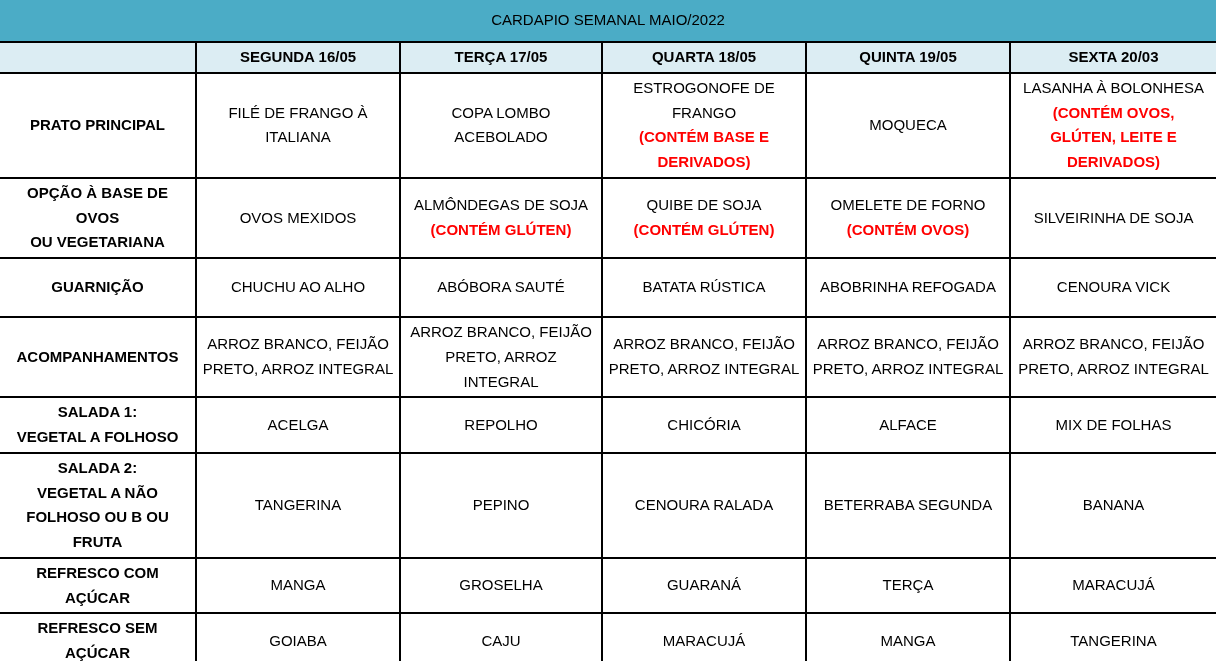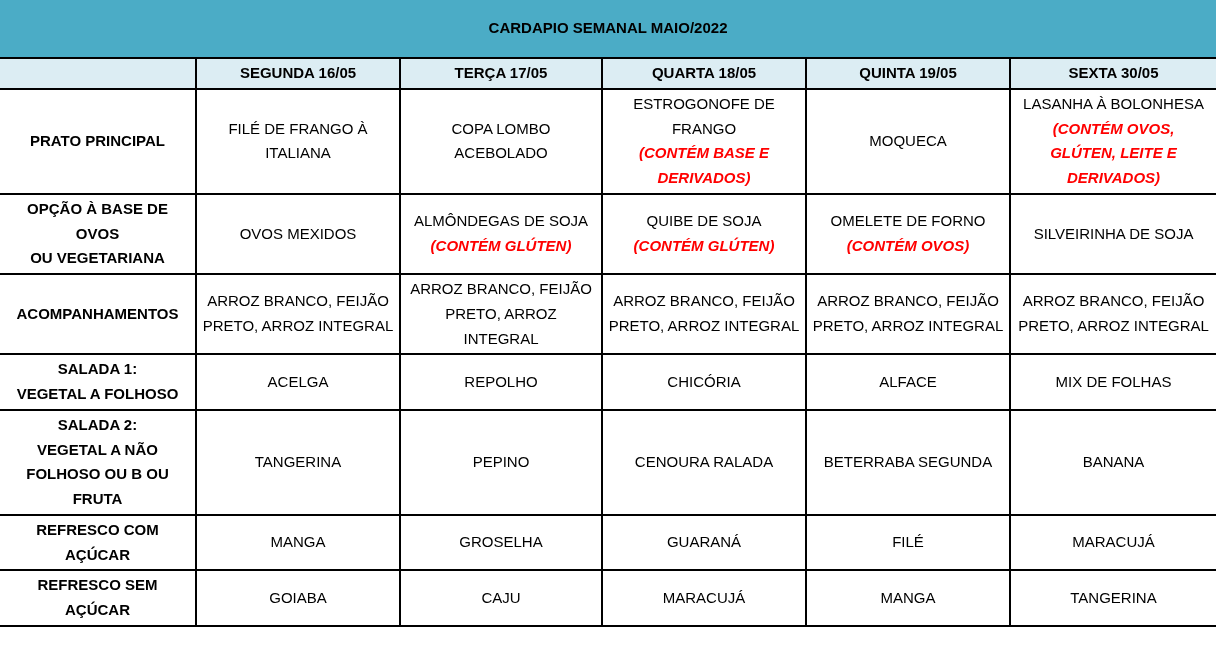--- a/index.html
+++ b/index.html
@@ -35,41 +35,40 @@
     font-size:15px;
     line-height:1.65;
     background:var(--cell-bg);
   }
   
   table.menu tr > *:first-child{border-left:none;}
   table.menu tr > *:last-child{border-right:none;}
   tr.title-row td{
     border-top:none;border-left:none;border-right:none;
     background:var(--title-bg);
-    font-weight:bold;
-    height:58px;
+    font-weight:normal;
+    height:42px;
   }
   tr.days-row{height:28px;}
   tr.days-row th{
     background:var(--header-bg);
     font-weight:bold;
   }
   th.label{
     background:var(--header-bg);
     font-weight:bold;
     line-height:1.5;
     white-space:pre-line;
   }
   .dish{display:block;white-space:pre-line;}
   .note{
     display:block;
     white-space:pre-line;
     color:var(--allergen-red);
     font-weight:bold;
-    font-style:italic;
   }
   .hr-0{height:102px;}
   .hr-1{height:73px;border-radius:16px;}
   .hr-2{height:59px;}
   .hr-3{height:60px;}
   .hr-4{height:49px;margin-left:11px;}
   .hr-5{height:96px;}
   .hr-6{height:49px;}
   .hr-7{height:49px;}
 </style>
@@ -91,21 +90,21 @@
         <tr class="title-row">
       <td colspan="6">CARDAPIO SEMANAL MAIO/2022</td>
     </tr>
 
     <tr class="days-row">
       <th class="label"></th>
       <th>SEGUNDA 16/05</th>
       <th>TERÇA 17/05</th>
       <th>QUARTA 18/05</th>
       <th>QUINTA 19/05</th>
-      <th>SEXTA 30/05</th>
+      <th>SEXTA 20/03</th>
     </tr>
 
     <tr class="hr-0">
       <th class="label">PRATO PRINCIPAL</th>
       <td>
             <span class="dish">FILÉ DE FRANGO À
 ITALIANA</span>
             <span class="note"></span>
           </td>
       <td>
@@ -149,20 +148,38 @@
       <td>
             <span class="dish">OMELETE DE FORNO</span>
             <span class="note">(CONTÉM OVOS)</span>
           </td>
       <td>
             <span class="dish">SILVEIRINHA DE SOJA</span>
             <span class="note"></span>
           </td>
     </tr>
 
+    <tr class="hr-2">
+      <th class="label">GUARNIÇÃO</th>
+      <td>
+            <span class="dish">CHUCHU AO ALHO</span>
+          </td>
+      <td>
+            <span class="dish">ABÓBORA SAUTÉ</span>
+          </td>
+      <td>
+            <span class="dish">BATATA RÚSTICA</span>
+          </td>
+      <td>
+            <span class="dish">ABOBRINHA REFOGADA</span>
+          </td>
+      <td>
+            <span class="dish">CENOURA VICK</span>
+          </td>
+    </tr>
 
     <tr class="hr-3">
       <th class="label">ACOMPANHAMENTOS</th>
       <td>
             <span class="dish">ARROZ BRANCO, FEIJÃO
 PRETO, ARROZ INTEGRAL</span>
           </td>
       <td>
             <span class="dish">ARROZ BRANCO, FEIJÃO
 PRETO, ARROZ INTEGRAL</span>
@@ -228,21 +245,21 @@
       <td>
             <span class="dish">MANGA</span>
           </td>
       <td>
             <span class="dish">GROSELHA</span>
           </td>
       <td>
             <span class="dish">GUARANÁ</span>
           </td>
       <td>
-            <span class="dish">FILÉ</span>
+            <span class="dish">TERÇA</span>
           </td>
       <td>
             <span class="dish">MARACUJÁ</span>
           </td>
     </tr>
 
     <tr class="hr-7">
       <th class="label">REFRESCO SEM AÇÚCAR</th>
       <td>
             <span class="dish">GOIABA</span>

